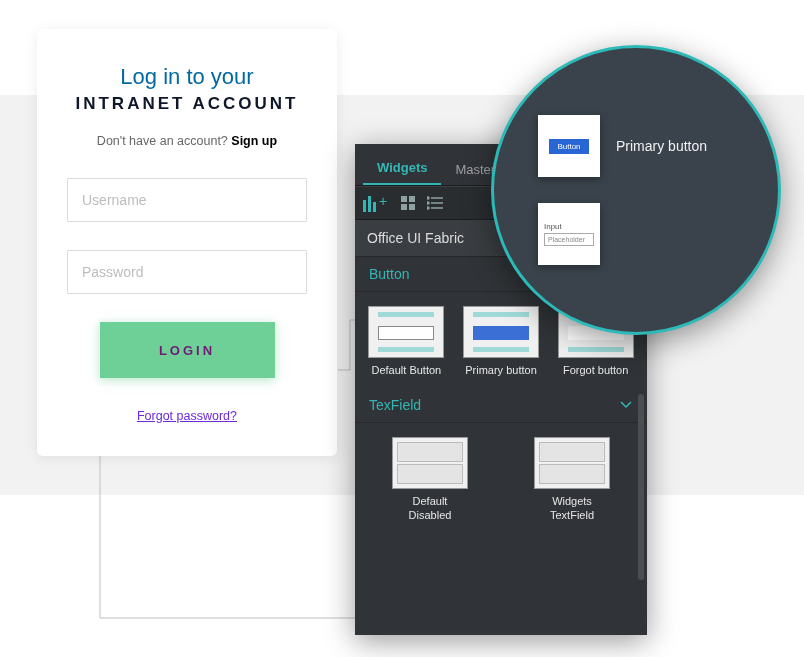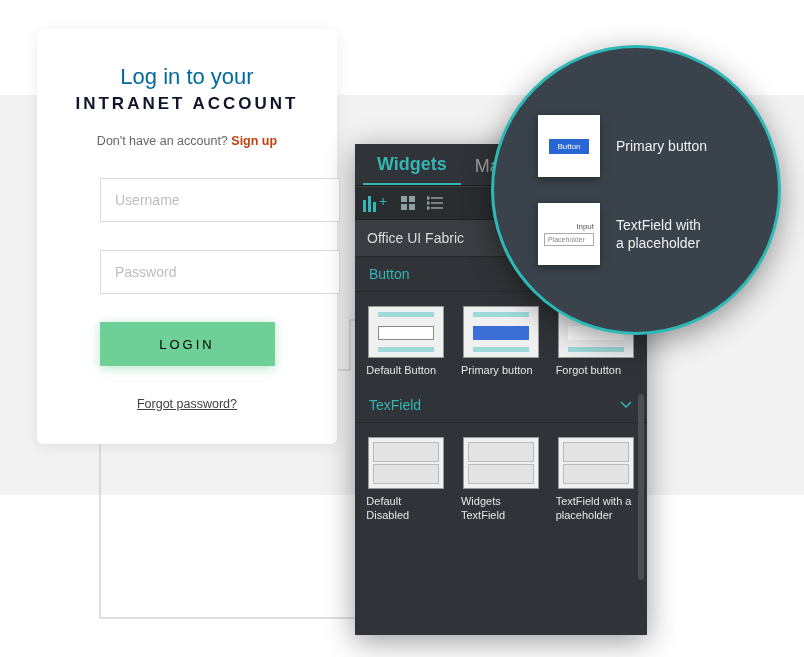--- a/index.html
+++ b/index.html
@@ -44,53 +44,52 @@
     letter-spacing: 3px;
     margin-bottom: 20px;
   }
   .signup-row {
     font-size: 12.5px;
     color: #666;
     margin-bottom: 30px;
   }
   .signup-link {
     font-weight: 700;
-    color: #c2410c;
+    color: #000000;
     cursor: pointer;
   }
   .login-input {
     display: block;
     width: 100%;
     height: 44px;
     border: 1px solid #dcdcdc;
     padding: 16px 14px;
     margin-bottom: 28px;
     font-size: 14px;
     color: #888;
     outline: none;
-    margin-left: 33px;
   }
   .login-input::placeholder { color: #bdbdbd; }
   .login-button {
     display: block;
     width: 175px;
-    height: 44px;
+    height: 56px;
     margin: 5px auto 28px;
     border: none;
     background: #6ecf97;
-    color: #000000;
+    color: #701a75;
     font-size: 13px;
-    font-weight: 400;
+    font-weight: 700;
     letter-spacing: 3px;
     cursor: pointer;
     box-shadow: 0 2px 10px rgba(110,207,151,.5);
   }
   .forgot-link {
     font-size: 12.5px;
-    color: #404040;
+    color: #6d28d9;
     text-decoration: underline;
     cursor: pointer;
   }
 
   
   .panel {
     position: absolute;
     left: 355px; top: 144px;
     width: 292px; height: 491px;
     background: #303337;
@@ -102,21 +101,21 @@
   .panel-tabs {
     display: flex;
     align-items: flex-end;
     padding: 0 8px;
     height: 42px;
     background: #303337;
     border-bottom: 1px solid #1c1e20;
   }
   .panel-tab {
     padding: 10px 14px 8px;
-    font-size: 18px;
+    font-size: 13px;
     color: #9ba0a3;
     cursor: pointer;
     text-align: right;
   }
   .panel-tab.active {
     color: #34b6b4;
     font-weight: 600;
     border-bottom: 2px solid #34b6b4;
   }
   .toolbar {
@@ -147,20 +146,21 @@
     cursor: pointer;
   }
   .chev { color:#34b6b4; }
   .grid {
     display:flex; justify-content: space-around;
     padding: 14px 6px 10px;
     gap: 4px;
   }
   .tile {
     width: 80px;
+    text-align: center;
     color: #e6e6e6;
     font-size: 11px;
     line-height: 1.25;
     cursor: pointer;
   }
   .thumb {
     width: 76px; height: 52px;
     background: #f0f0f0;
     border: 1px solid #999;
     margin: 0 auto 6px;
@@ -219,21 +219,21 @@
   .crow .lbl { color:#f0f0f0; font-size:14px; line-height:1.3; }
   .swatch {
     width:62px; height:62px; background:#fff;
     box-shadow: 0 2px 8px rgba(0,0,0,.4);
     display:flex; align-items:center; justify-content:center;
     flex-direction:column;
   }
   .swatch.btn .pb {
     background:#2766d4; color:#fff; font-size:8px; padding:3px 8px;
   }
-  .swatch.tf { padding:6px; align-items:flex-end; }
+  .swatch.tf { padding:6px; align-items:flex-start; }
   .swatch.tf .il { font-size:8px; color:#555; margin-bottom:2px; }
   .swatch.tf .ib { border:1px solid #aaa; font-size:7px; color:#888; padding:2px 3px; width:100%; }
 
   
   svg.connectors {
     position:absolute; left:0; top:0; width:804px; height:657px;
     z-index:1; pointer-events:none;
   }
 </style>
 </head>
@@ -347,42 +347,31 @@
         </div>
       <div>Default Disabled</div>
     </div>
     <div class="tile">
       <div class="thumb textfield">
           <div class="tf-top"></div>
           <div class="tf-bot"></div>
         </div>
       <div>Widgets TextField</div>
     </div>
-    <div class="tile">
-      <div class="thumb textfield">
-          <div class="tf-top"></div>
-          <div class="tf-bot"></div>
-        </div>
-      <div>TextField with a placeholder</div>
-    </div>
   </div>
 
   <div class="scrollbar"></div>
 </div>
 
 <div class="circle">
   <div class="crow">
     <div class="swatch btn">
       <div class="pb">Button</div>
     </div>
     <div class="lbl">Primary button</div>
   </div>
   <div class="crow">
     <div class="swatch tf">
       <div class="il">Input</div>
       <div class="ib">Placeholder</div>
     </div>
-    <div class="lbl">
-      <div>TextField with</div>
-      <div>a placeholder</div>
-    </div>
   </div>
 </div>
 
 </body></html>

